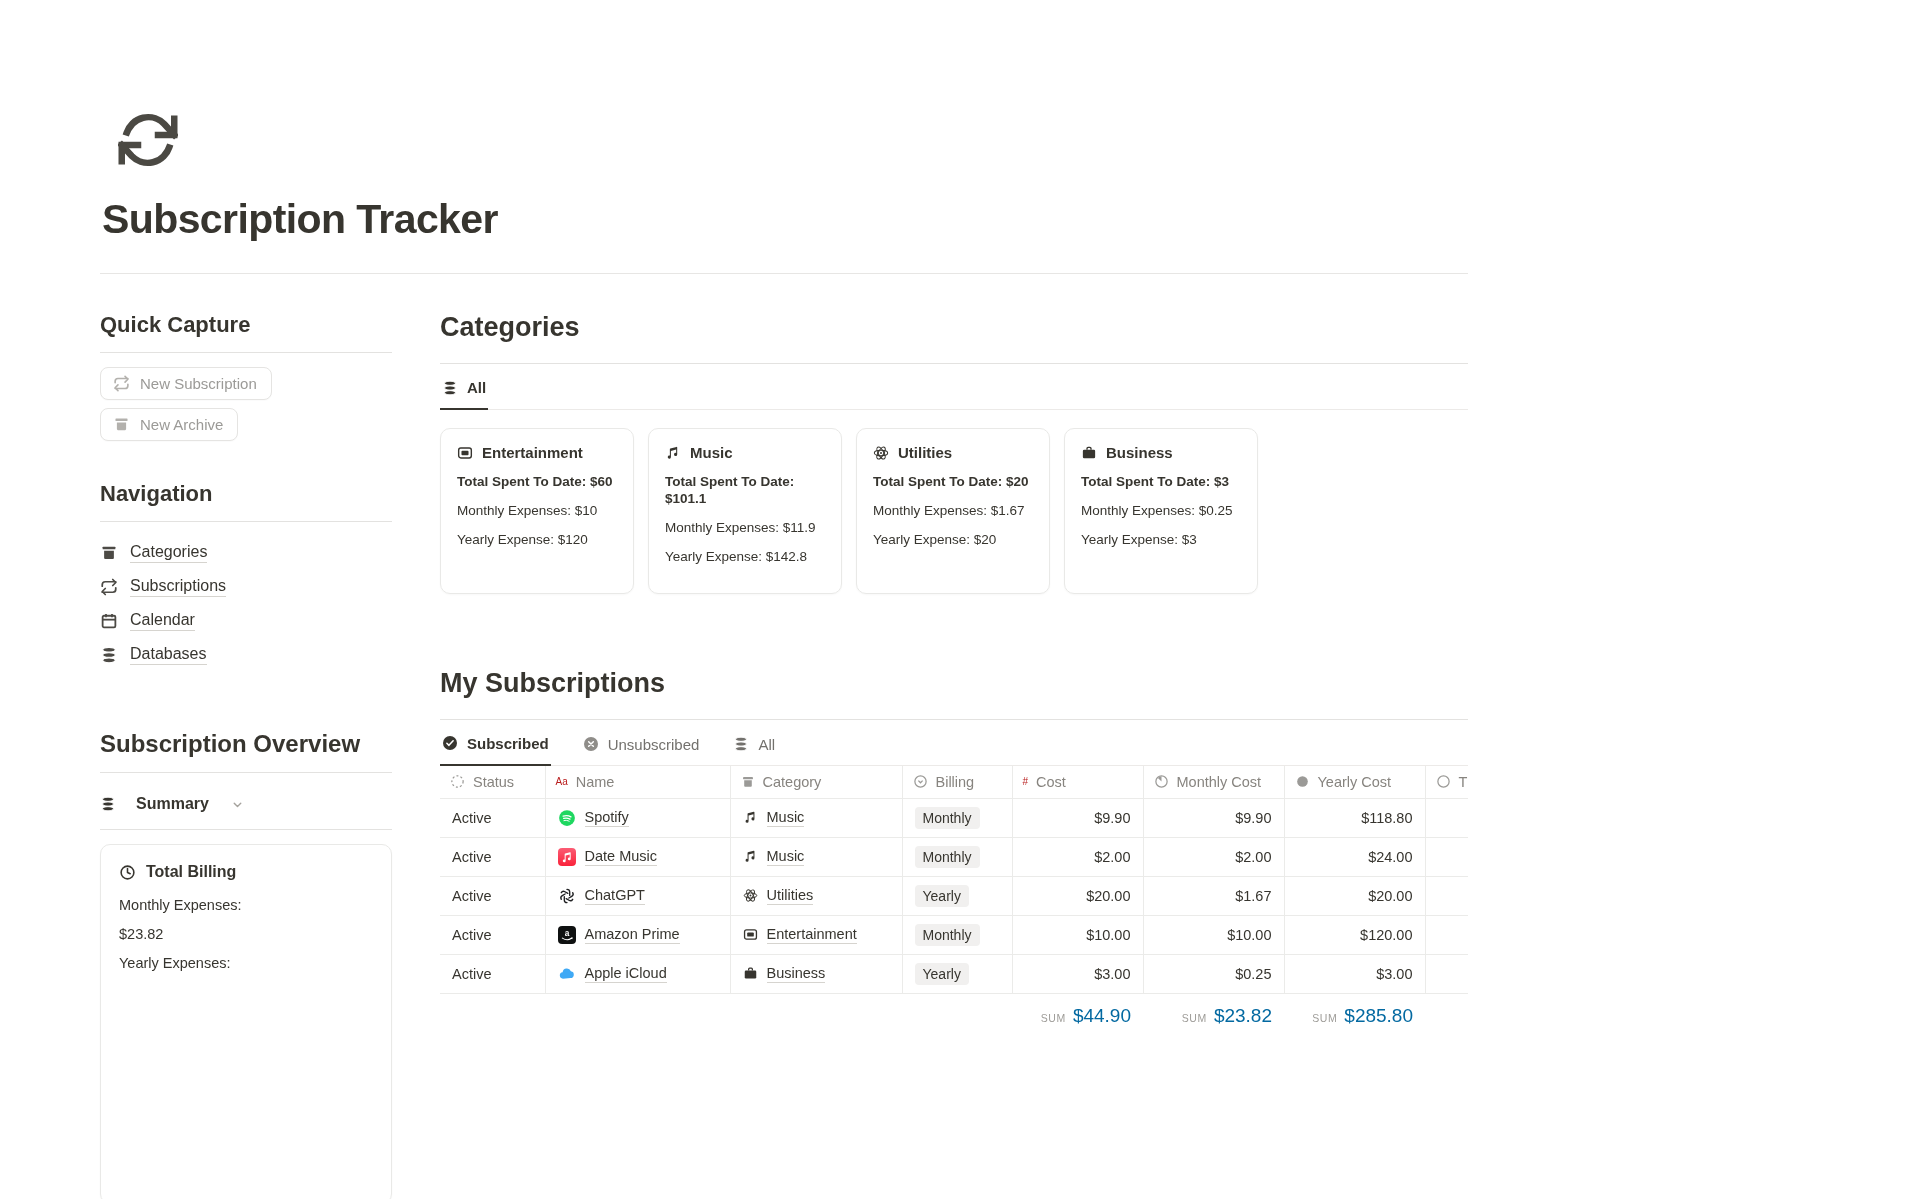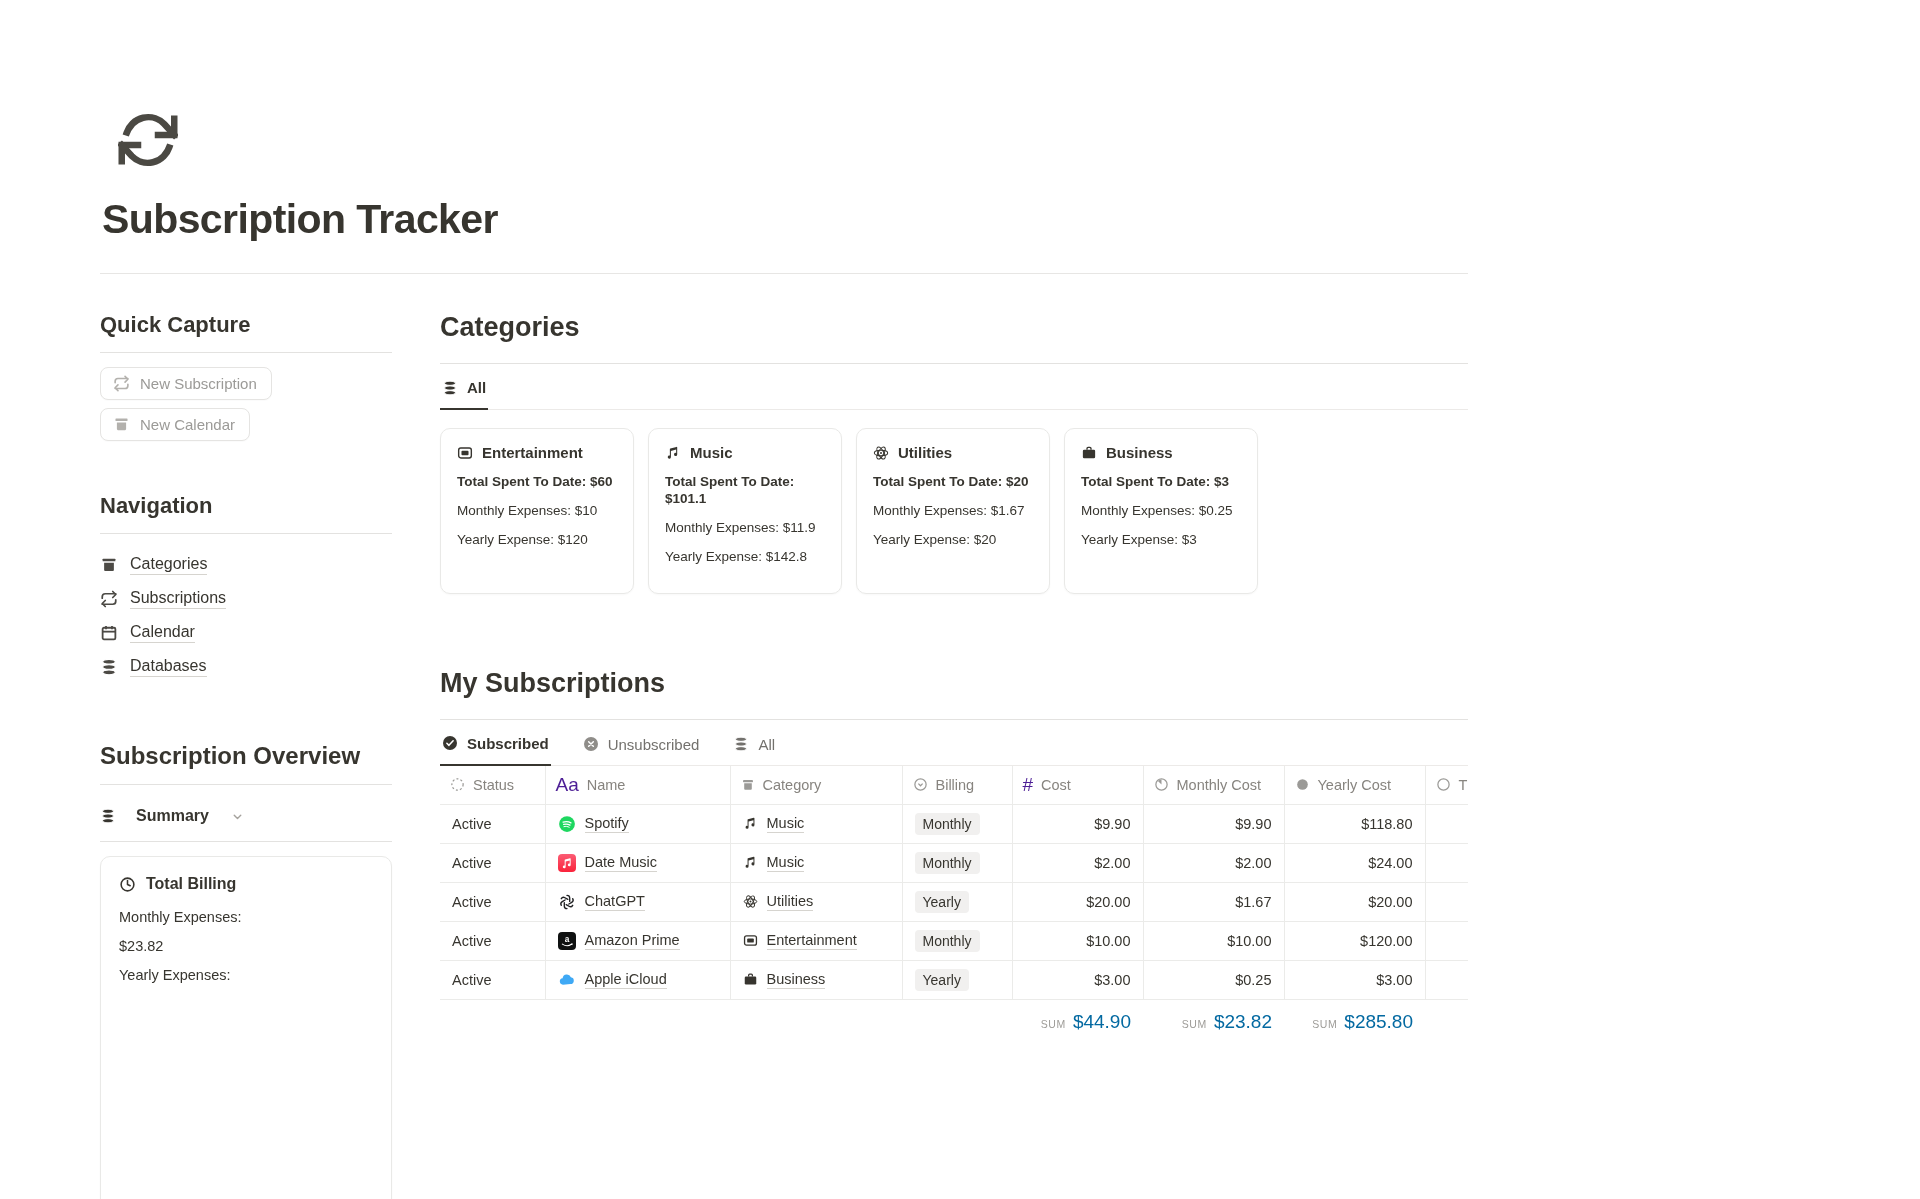--- a/index.html
+++ b/index.html
@@ -23,21 +23,21 @@
 
   
   .side-h { font-size:22px; font-weight:700; margin:0 0 14px; }
   .side-h.big { font-size:24px; }
   .rule { border:none; border-top:1px solid #e3e2e0; margin:0 0 14px; }
   .qc-btn { display:flex; align-items:center; gap:10px; width:max-content;
     border:1px solid #e5e4e2; border-radius:8px; background:#fff; padding:7px 14px 7px 12px;
     color:#9b9a97; font-size:15px; margin-bottom:8px; box-shadow:0 1px 1px rgba(0,0,0,.02);
     font-family:"Liberation Sans", sans-serif; cursor:pointer; }
   .qc-btn .ic { color:#b3b1ad; display:flex; }
-  .mt-nav { margin-top:52px; }
+  .mt-nav { margin-top:40px; }
   .nav-item { display:flex; align-items:center; gap:12px; padding:7px 0; font-size:16px; cursor:pointer; }
   .nav-item .ic { color:#4c4a45; display:flex; }
   .u { border-bottom:1.5px solid #d6d4cf; padding-bottom:1px; }
   .mt-ov { margin-top:58px; }
   .summary-row { display:flex; align-items:center; gap:20px; padding:8px 0 16px; font-size:16px; font-weight:700; cursor:pointer; }
   .summary-row .ic { display:flex; color:#37352f; }
   .chev { color:#a5a29d; display:flex; margin-left:2px; }
   .billing-card { border:1px solid #e9e9e7; border-radius:10px; padding:18px; margin-top:14px; height:360px;
     box-shadow:0 1px 2px rgba(15,15,15,.03); }
   .bc-title { display:flex; align-items:center; gap:10px; font-size:16px; font-weight:700; margin-bottom:16px; }
@@ -63,21 +63,21 @@
   .cat-line.b { font-weight:700; }
 
   .mt-sub { margin-top:74px; }
 
   
   table.subs { border-collapse:collapse; table-layout:fixed; width:1028px; margin-top:0; }
   .subs th { font-weight:400; color:#87847f; font-size:14.5px; text-align:left; padding:8px 10px;
     border-right:1px solid #ebebe9; border-bottom:1px solid #ebebe9; white-space:nowrap; overflow:hidden; }
   .subs th .hwrap { display:flex; align-items:center; gap:8px; }
   .subs th .ic { display:flex; color:#9b9a97; flex:none; }
-  .subs th .glyph { color:#4c1d95; font-size:19px; }
+  .subs th .glyph { color:#b91c1c; font-size:10px; }
   .subs td { font-size:14.5px; padding:8px 12px; border-right:1px solid #ebebe9;
     border-bottom:1px solid #ebebe9; white-space:nowrap; overflow:hidden; }
   .subs th:last-child, .subs td:last-child { border-right:none; }
   .cell-flex { display:flex; align-items:center; gap:9px; }
   .logo { width:18px; height:18px; flex:none; display:flex; }
   .logo svg { width:18px; height:18px; }
   .num { text-align:right; }
   .tag { background:#f1f0ef; border-radius:4px; padding:3px 8px; font-size:14px; display:inline-block; }
   .sum-td { border-right:none !important; border-bottom:none !important; padding-top:11px !important; }
   .sum-label { font-size:10.5px; color:#9e9c98; letter-spacing:.6px; margin-right:7px; }
@@ -122,21 +122,21 @@
         <span>New Subscription</span>
       </button>
 
       <button class="qc-btn">
         <span class="ic">
           <svg width="17" height="17" viewBox="0 0 24 24" fill="currentColor">
             <rect x="3.5" y="3.5" width="17" height="3.6" rx="0.8"></rect>
             <path d="M5.5 9h13v9.5A1.5 1.5 0 0 1 17 20H7a1.5 1.5 0 0 1-1.5-1.5z"></path>
           </svg>
         </span>
-        <span>New Calendar</span>
+        <span>New Archive</span>
       </button>
 
       <h3 class="side-h mt-nav">Navigation</h3>
       <hr class="rule">
 
       <div class="nav-item">
         <span class="ic">
           <svg width="18" height="18" viewBox="0 0 24 24" fill="currentColor">
             <rect x="3.5" y="3.5" width="17" height="3.6" rx="0.8"></rect>
             <path d="M5.5 9h13v9.5A1.5 1.5 0 0 1 17 20H7a1.5 1.5 0 0 1-1.5-1.5z"></path>

